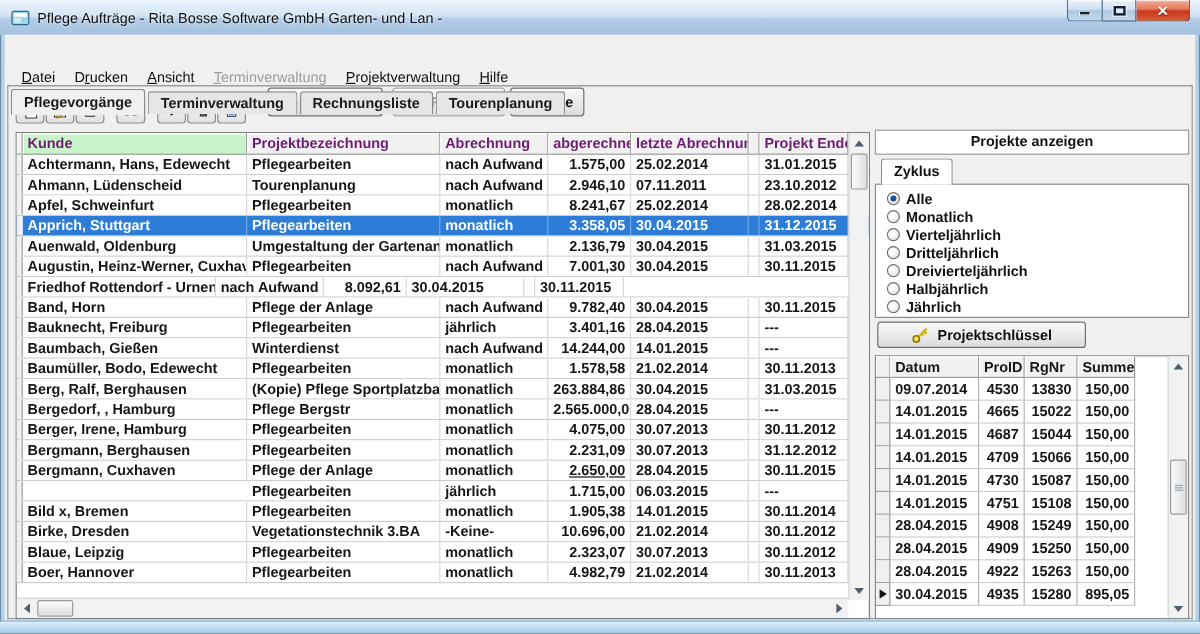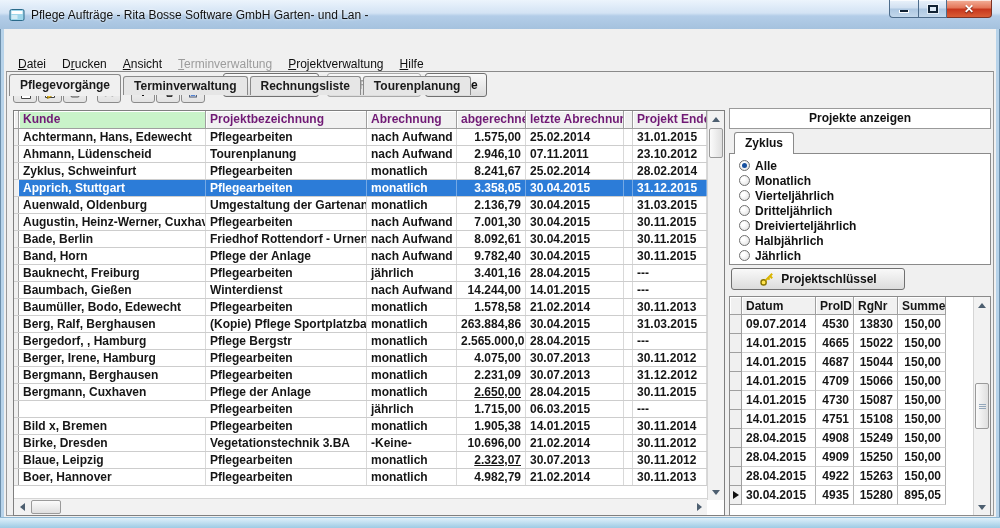--- a/index.html
+++ b/index.html
@@ -276,21 +276,21 @@
               <div class="gc" style="width: 187px;">Ahmann, Lüdenscheid</div>
               <div class="gc" style="width: 161px;">Tourenplanung</div>
               <div class="gc" style="width: 90px;">nach Aufwand</div>
               <div class="gc num" style="width: 69px;">2.946,10</div>
               <div class="gc" style="width: 98px;">07.11.2011</div>
               <div class="gc" style="width: 9px;"></div>
               <div class="gc" style="width: 74px;">23.10.2012</div>
             </div>
             <div class="gr">
               <div class="gc ind" style="width: 5px;"></div>
-              <div class="gc" style="width: 187px;">Zyklus, Schweinfurt</div>
+              <div class="gc" style="width: 187px;">Apfel, Schweinfurt</div>
               <div class="gc" style="width: 161px;">Pflegearbeiten</div>
               <div class="gc" style="width: 90px;">monatlich</div>
               <div class="gc num" style="width: 69px;">8.241,67</div>
               <div class="gc" style="width: 98px;">25.02.2014</div>
               <div class="gc" style="width: 9px;"></div>
               <div class="gc" style="width: 74px;">28.02.2014</div>
             </div>
             <div class="gr selected">
               <div class="gc ind" style="width: 5px;"></div>
               <div class="gc" style="width: 187px;">Apprich, Stuttgart</div>
@@ -316,21 +316,20 @@
               <div class="gc" style="width: 187px;">Augustin, Heinz-Werner, Cuxhaven</div>
               <div class="gc" style="width: 161px;">Pflegearbeiten</div>
               <div class="gc" style="width: 90px;">nach Aufwand</div>
               <div class="gc num" style="width: 69px;">7.001,30</div>
               <div class="gc" style="width: 98px;">30.04.2015</div>
               <div class="gc" style="width: 9px;"></div>
               <div class="gc" style="width: 74px;">30.11.2015</div>
             </div>
             <div class="gr">
               <div class="gc ind" style="width: 5px;"></div>
-              <div class="gc" style="width: 187px;">Bade, Berlin</div>
               <div class="gc" style="width: 161px;">Friedhof Rottendorf - Urnengrab</div>
               <div class="gc" style="width: 90px;">nach Aufwand</div>
               <div class="gc num" style="width: 69px;">8.092,61</div>
               <div class="gc" style="width: 98px;">30.04.2015</div>
               <div class="gc" style="width: 9px;"></div>
               <div class="gc" style="width: 74px;">30.11.2015</div>
             </div>
             <div class="gr">
               <div class="gc ind" style="width: 5px;"></div>
               <div class="gc" style="width: 187px;">Band, Horn</div>
@@ -449,21 +448,21 @@
               <div class="gc num" style="width: 69px;">10.696,00</div>
               <div class="gc" style="width: 98px;">21.02.2014</div>
               <div class="gc" style="width: 9px;"></div>
               <div class="gc" style="width: 74px;">30.11.2012</div>
             </div>
             <div class="gr">
               <div class="gc ind" style="width: 5px;"></div>
               <div class="gc" style="width: 187px;">Blaue, Leipzig</div>
               <div class="gc" style="width: 161px;">Pflegearbeiten</div>
               <div class="gc" style="width: 90px;">monatlich</div>
-              <div class="gc num" style="width: 69px; text-decoration: underline;">2.323,07</div>
+              <div class="gc num" style="width: 69px;">2.323,07</div>
               <div class="gc" style="width: 98px;">30.07.2013</div>
               <div class="gc" style="width: 9px;"></div>
               <div class="gc" style="width: 74px;">30.11.2012</div>
             </div>
             <div class="gr">
               <div class="gc ind" style="width: 5px;"></div>
               <div class="gc" style="width: 187px;">Boer, Hannover</div>
               <div class="gc" style="width: 161px;">Pflegearbeiten</div>
               <div class="gc" style="width: 90px;">monatlich</div>
               <div class="gc num" style="width: 69px;">4.982,79</div>

